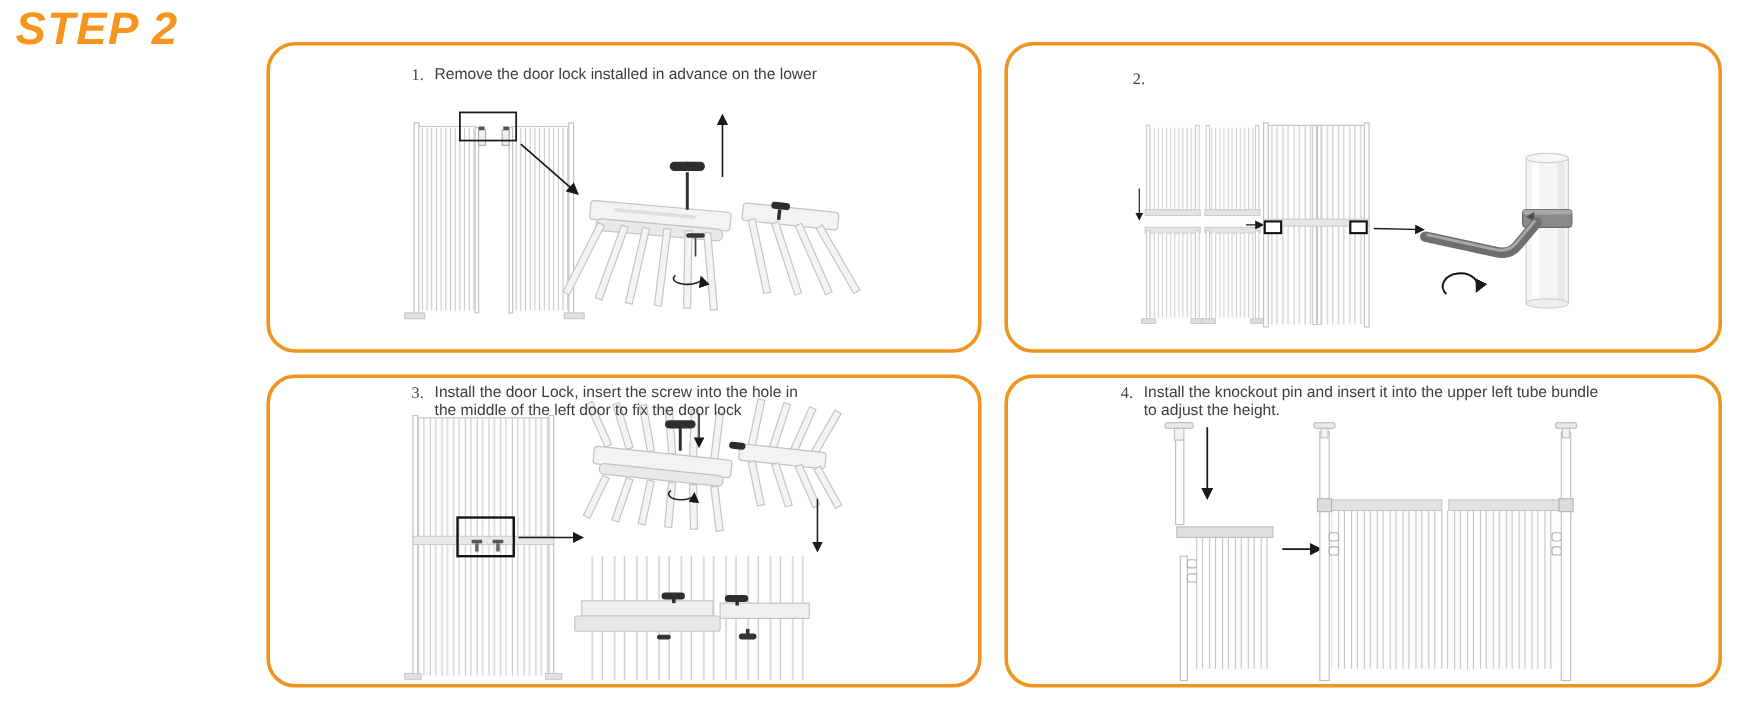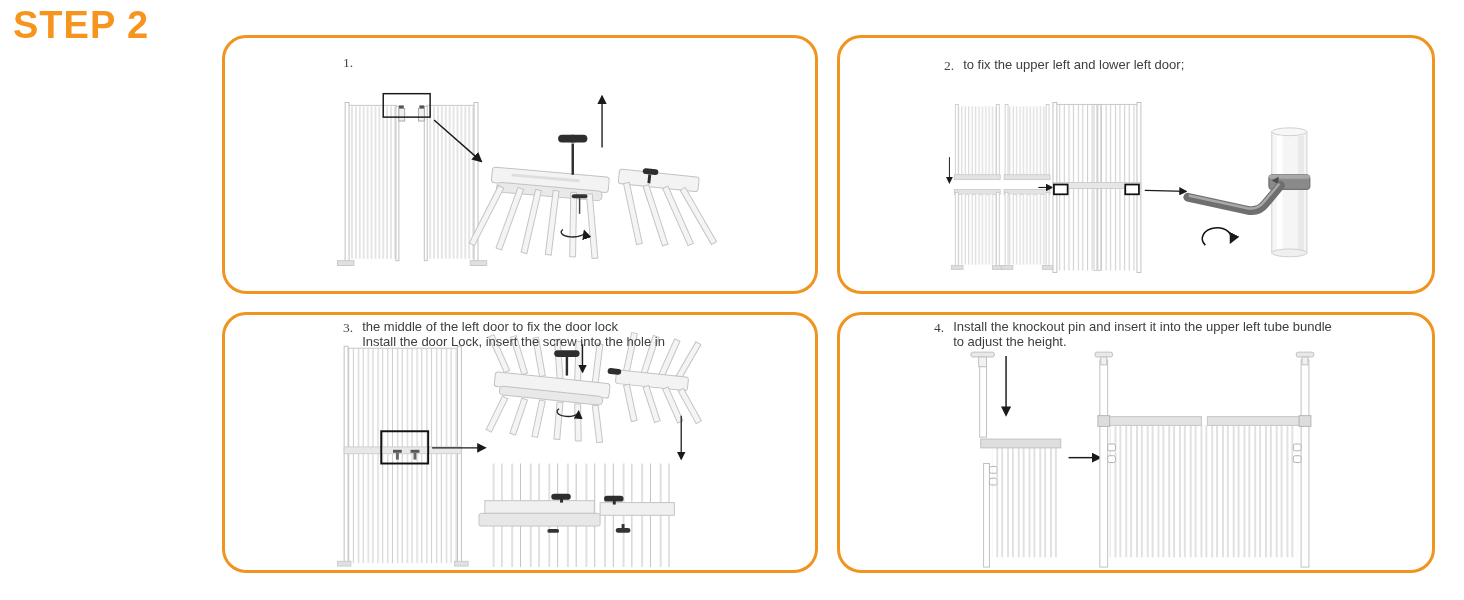--- a/index.html
+++ b/index.html
@@ -2,21 +2,21 @@
 <html><head>
 <meta charset="utf-8">
 <style>
   html,body{margin:0;padding:0;}
   body{
     width:1464px;height:600px;background:#ffffff;position:relative;overflow:hidden;
     font-family:"Liberation Sans",sans-serif;
   }
   .title{
     position:absolute;left:13px;top:4px;
-    font-size:38px;font-weight:800;letter-spacing:1px;color:#F7941D;
+    font-size:38px;font-weight:800;letter-spacing:1px;color:#F7941D;font-style:italic;
   }
   .panel{
     position:absolute;background:#fff;border:3px solid #F0941F;border-radius:24px;
     box-sizing:border-box;
   }
   #panel1{left:222px;top:35px;width:596px;height:259px;}
   #panel2{left:837px;top:35px;width:598px;height:259px;}
   #panel3{left:222px;top:312px;width:596px;height:261px;}
   #panel4{left:837px;top:312px;width:598px;height:261px;}
   .instruction{
@@ -33,20 +33,21 @@
 </style>
 </head>
 <body>
 
 <div class="title">STEP 2</div>
 
 <section class="panel" id="panel1">
   <div class="instruction">
     <span class="num">1.</span>
     <span class="lines">
+      <span>Remove the door lock installed in advance on the lower</span>
     </span>
   </div>
   <svg class="illu" viewBox="0 0 596 259">
     <defs>
       <marker id="ah1" viewBox="0 0 10 10" refX="8" refY="5" markerWidth="7" markerHeight="7" orient="auto-start-reverse">
         <path d="M0,0L10,5L0,10z" fill="#1a1a1a"></path>
       </marker>
       <pattern id="pb1" width="8" height="300" patternUnits="userSpaceOnUse">
         <rect x="2" y="0" width="4" height="300" fill="#ffffff" stroke="#c6c6c6" stroke-width="0.9"></rect>
       </pattern>
@@ -108,21 +109,20 @@
       </g>
       <path d="M342,196 a 12 5 0 1 0 22 2" fill="none" stroke="#222" stroke-width="1.4" marker-end="url(#ah1)"></path>
     </g>
   </svg>
 </section>
 
 <section class="panel" id="panel2">
   <div class="instruction">
     <span class="num">2.</span>
     <span class="lines">
-      <span>to fix the upper left and lower left door;</span>
     </span>
   </div>
   <svg class="illu" viewBox="0 0 598 259">
     <defs>
       <marker id="ah2" viewBox="0 0 10 10" refX="8" refY="5" markerWidth="7" markerHeight="7" orient="auto-start-reverse">
         <path d="M0,0L10,5L0,10z" fill="#1a1a1a"></path>
       </marker>
       <pattern id="pb2s" width="7" height="300" patternUnits="userSpaceOnUse">
         <rect x="1.8" y="0" width="3.4" height="300" fill="#ffffff" stroke="#c8c8c8" stroke-width="0.8"></rect>
       </pattern>
@@ -183,22 +183,22 @@
       </g>
       <path d="M370,212 a 15 11 0 1 1 26 -3" fill="none" stroke="#111" stroke-width="1.6" marker-end="url(#ah2)"></path>
     </g>
   </svg>
 </section>
 
 <section class="panel" id="panel3">
   <div class="instruction">
     <span class="num">3.</span>
     <span class="lines">
+      <span>Install the door Lock, insert the screw into the hole in</span>
       <span>the middle of the left door to fix the door lock</span>
-      <span>Install the door Lock, insert the screw into the hole in</span>
     </span>
   </div>
   <svg class="illu" viewBox="0 0 596 261">
     <defs>
       <marker id="ah3" viewBox="0 0 10 10" refX="8" refY="5" markerWidth="7" markerHeight="7" orient="auto-start-reverse">
         <path d="M0,0L10,5L0,10z" fill="#1a1a1a"></path>
       </marker>
       <pattern id="pb3" width="10" height="300" patternUnits="userSpaceOnUse">
         <rect x="2.8" y="0" width="4.6" height="300" fill="#ffffff" stroke="#c6c6c6" stroke-width="0.9"></rect>
       </pattern>

